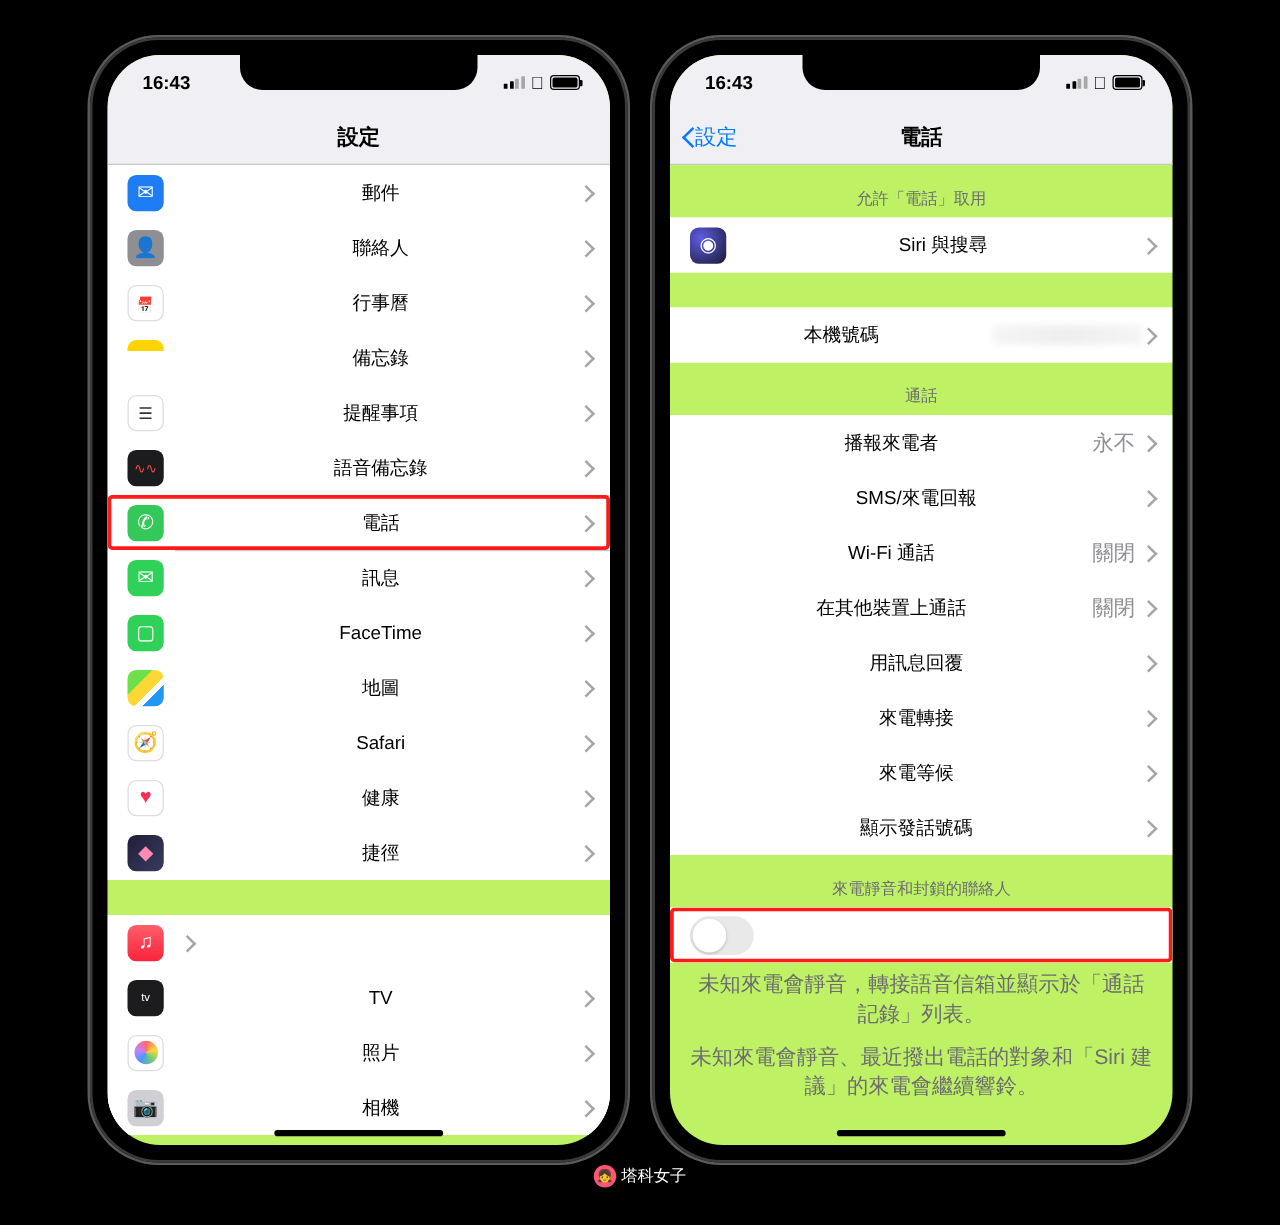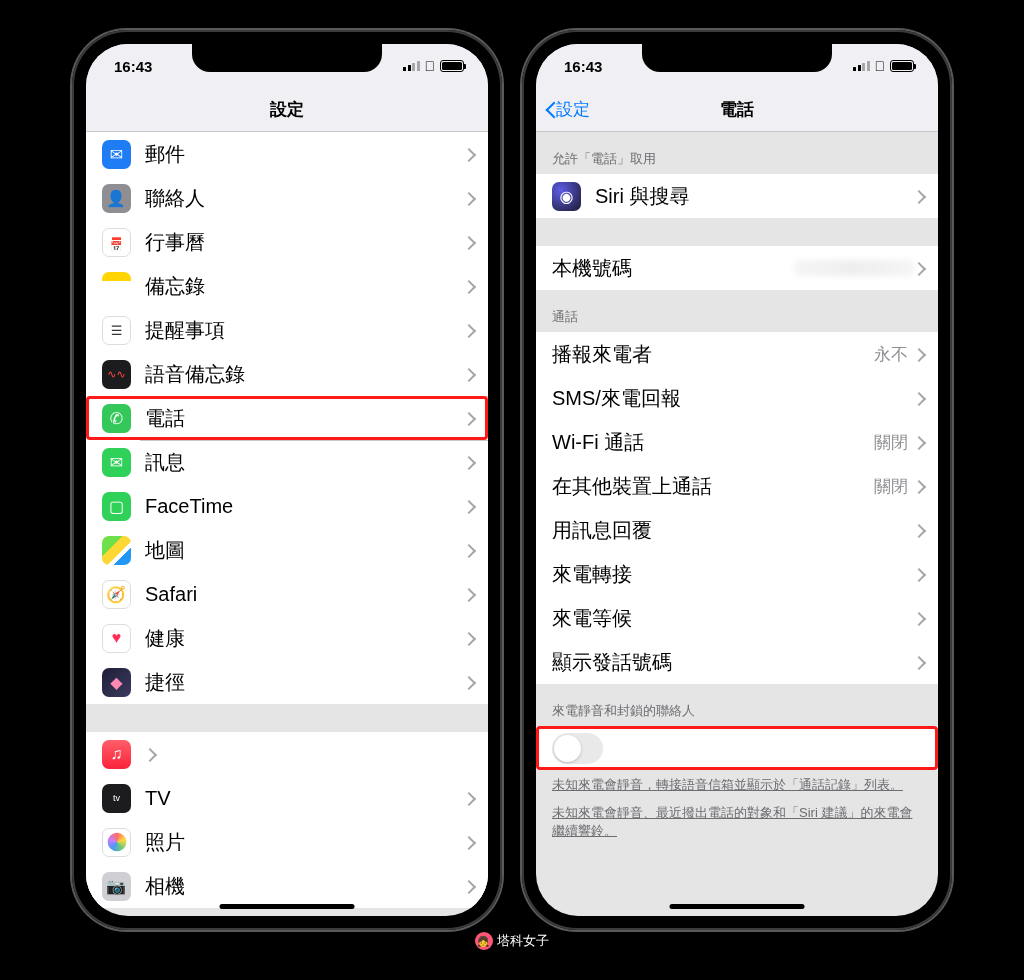--- a/index.html
+++ b/index.html
@@ -19,24 +19,25 @@
     height: 900px;
     background: #000;
     border-radius: 55px;
     padding: 14px;
     position: relative;
     box-shadow: 0 0 0 2px #5a5a5a, inset 0 0 0 2px #3a3a3a;
   }
   .screen {
     width: 100%;
     height: 100%;
-    background: #e5e5e5;
+    background: #bef264;
     border-radius: 42px;
     overflow: hidden;
     position: relative;
+    text-align: center;
   }
   .notch {
     position: absolute;
     top: 0;
     left: 50%;
     transform: translateX(-50%);
     width: 190px;
     height: 28px;
     background: #000;
     border-radius: 0 0 18px 18px;
@@ -109,25 +110,24 @@
     border-bottom:2.5px solid #007aff;
     transform: rotate(45deg);
   }
   .content { overflow-y: hidden; height: calc(100% - 88px); }
   .group-header {
     font-size: 13px;
     color: #6d6d72;
     padding: 18px 16px 6px;
   }
   .group-footer {
-    font-size: 13px;
+    font-size: 17px;
     color: #6d6d72;
     padding: 6px 16px 4px;
     line-height: 1.4;
-    text-decoration: underline;
   }
   .list { background: #fff; }
   .gap { height: 28px; }
   .row {
     display: flex;
     align-items: center;
     min-height: 44px;
     padding: 0 16px;
     position: relative;
     background: #fff;
@@ -143,21 +143,21 @@
   .row.no-icon .sep { left: 16px; }
   .row:last-child .sep { display: none; }
   .icon {
     width: 29px; height: 29px;
     border-radius: 7px;
     margin-right: 14px;
     display:flex; align-items:center; justify-content:center;
     flex-shrink: 0;
     color:#fff; font-size:16px;
   }
-  .label { font-size: 20px; color:#000; flex:1; }
+  .label { font-size: 15px; color:#000; flex:1; }
   .value { font-size: 17px; color:#8e8e93; margin-right: 6px; }
   .chev {
     width: 8px; height: 13px;
     position: relative;
     opacity: 0.35;
   }
   .chev::before {
     content:'';
     position:absolute;
     left:0; top:2px;

